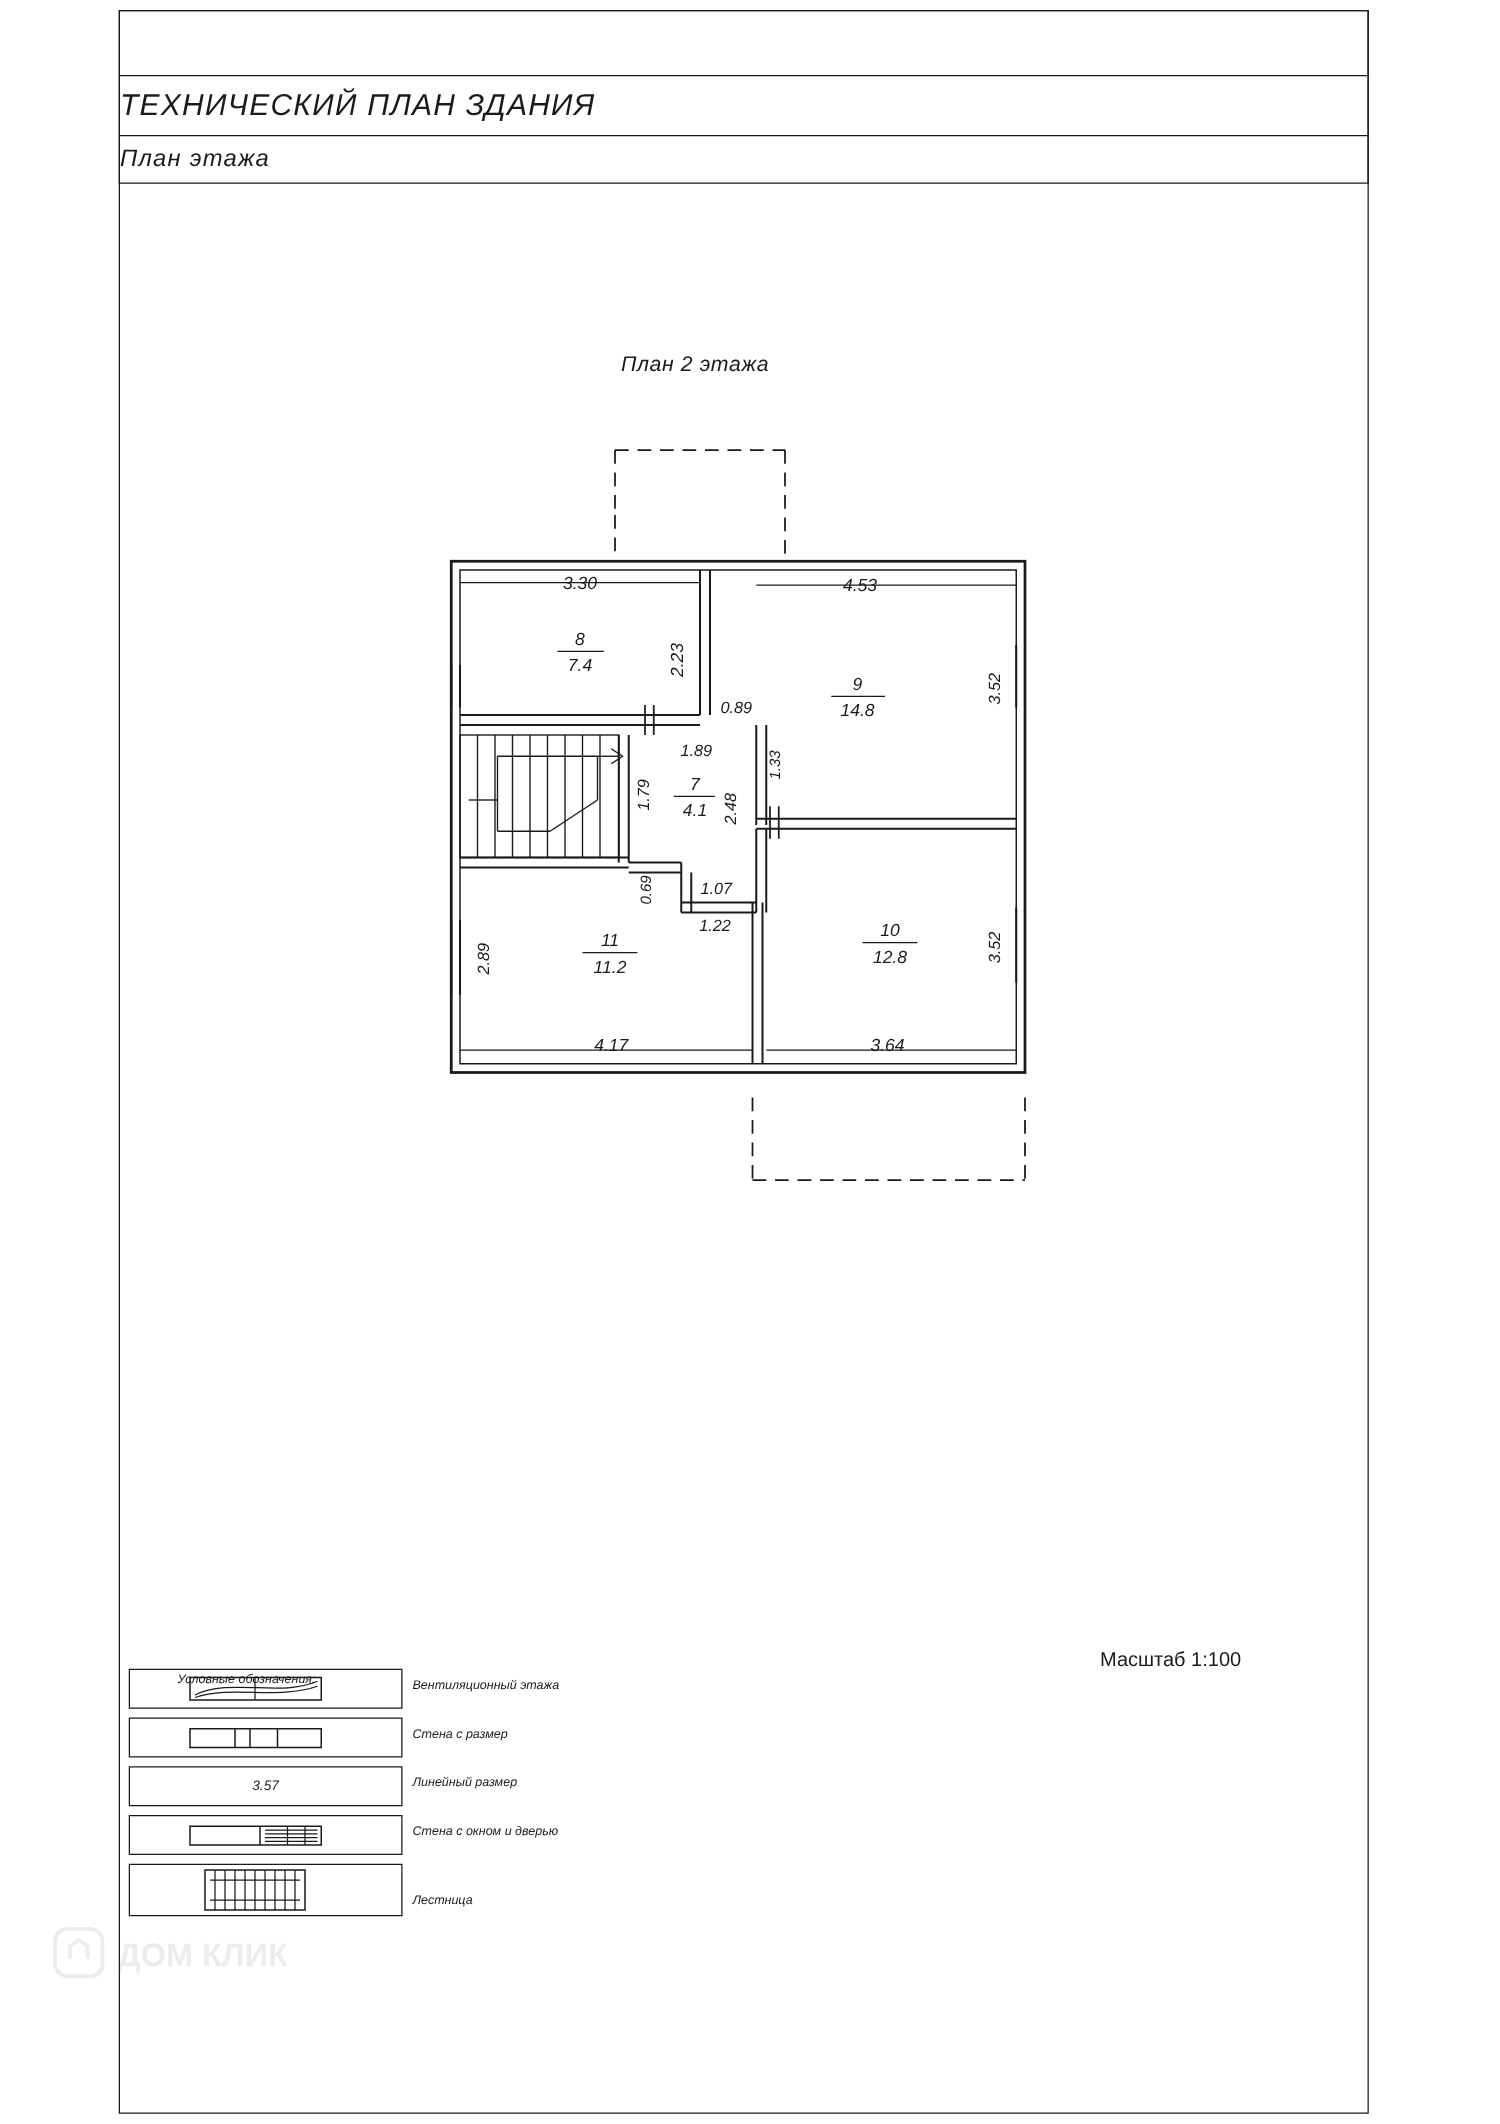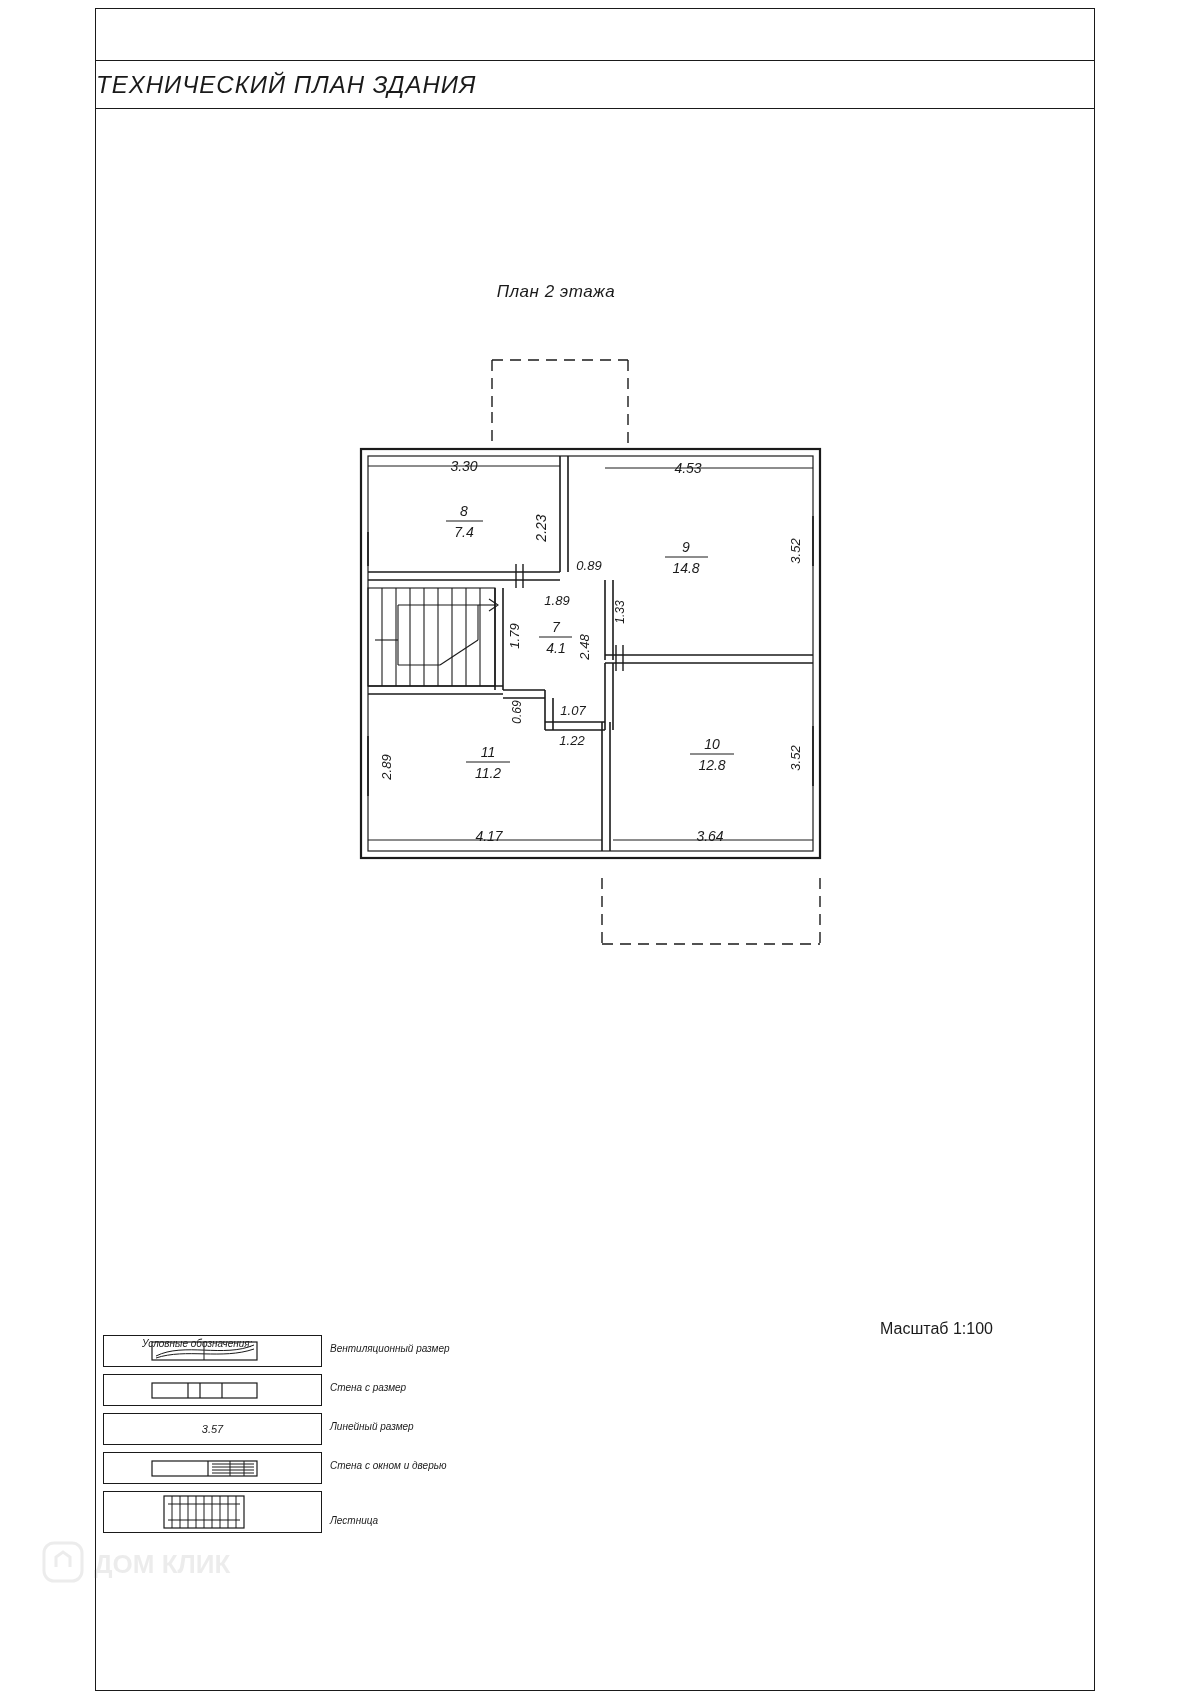--- a/index.html
+++ b/index.html
@@ -123,20 +123,23 @@
 <div id="page">
 
   <div class="frame-outer"></div>
 
   <div class="title-band" id="band1"></div>
 
   <div class="title-band" id="band2">
     <div class="doc-title">ТЕХНИЧЕСКИЙ ПЛАН ЗДАНИЯ</div>
   </div>
 
+  <div class="title-band" id="band3">
+    <div class="doc-subtitle">План этажа</div>
+  </div>
 
   <div class="plan-caption">План 2 этажа</div>
 
   <svg class="plan" width="1200" height="1699" viewBox="0 0 1200 1699">
     <g fill="none" stroke="#1a1a1a" stroke-width="1.4">
 
       <g stroke-dasharray="11,7">
         <path d="M492,360 L628,360"></path>
         <path d="M492,360 L492,412"></path>
         <path d="M628,360 L628,449"></path>
@@ -279,21 +282,21 @@
   <div class="legend-title">Условные обозначения:</div>
 
   <div class="legend-row" style="top:1335px;">
     <svg width="203" height="30">
       <rect x="48" y="6" width="105" height="18" fill="none" stroke="#1a1a1a" stroke-width="1.2"></rect>
       <path d="M52,20 C80,6 120,22 150,9" fill="none" stroke="#1a1a1a" stroke-width="1"></path>
       <path d="M52,22 C82,12 118,24 150,13" fill="none" stroke="#1a1a1a" stroke-width="1"></path>
       <path d="M100,6 L100,24" stroke="#1a1a1a" stroke-width="1"></path>
     </svg>
   </div>
-  <div class="legend-text" style="top:1343px;">Вентиляционный размер</div>
+  <div class="legend-text" style="top:1343px;">Вентиляционный этажа</div>
 
   <div class="legend-row" style="top:1374px;">
     <svg width="203" height="30">
       <rect x="48" y="8" width="105" height="15" fill="none" stroke="#1a1a1a" stroke-width="1.2"></rect>
       <path d="M84,8 L84,23" stroke="#1a1a1a" stroke-width="1.2"></path>
       <path d="M96,8 L96,23" stroke="#1a1a1a" stroke-width="1.2"></path>
       <path d="M118,8 L118,23" stroke="#1a1a1a" stroke-width="1.2"></path>
     </svg>
   </div>
   <div class="legend-text" style="top:1382px;">Стена с  размер</div>

